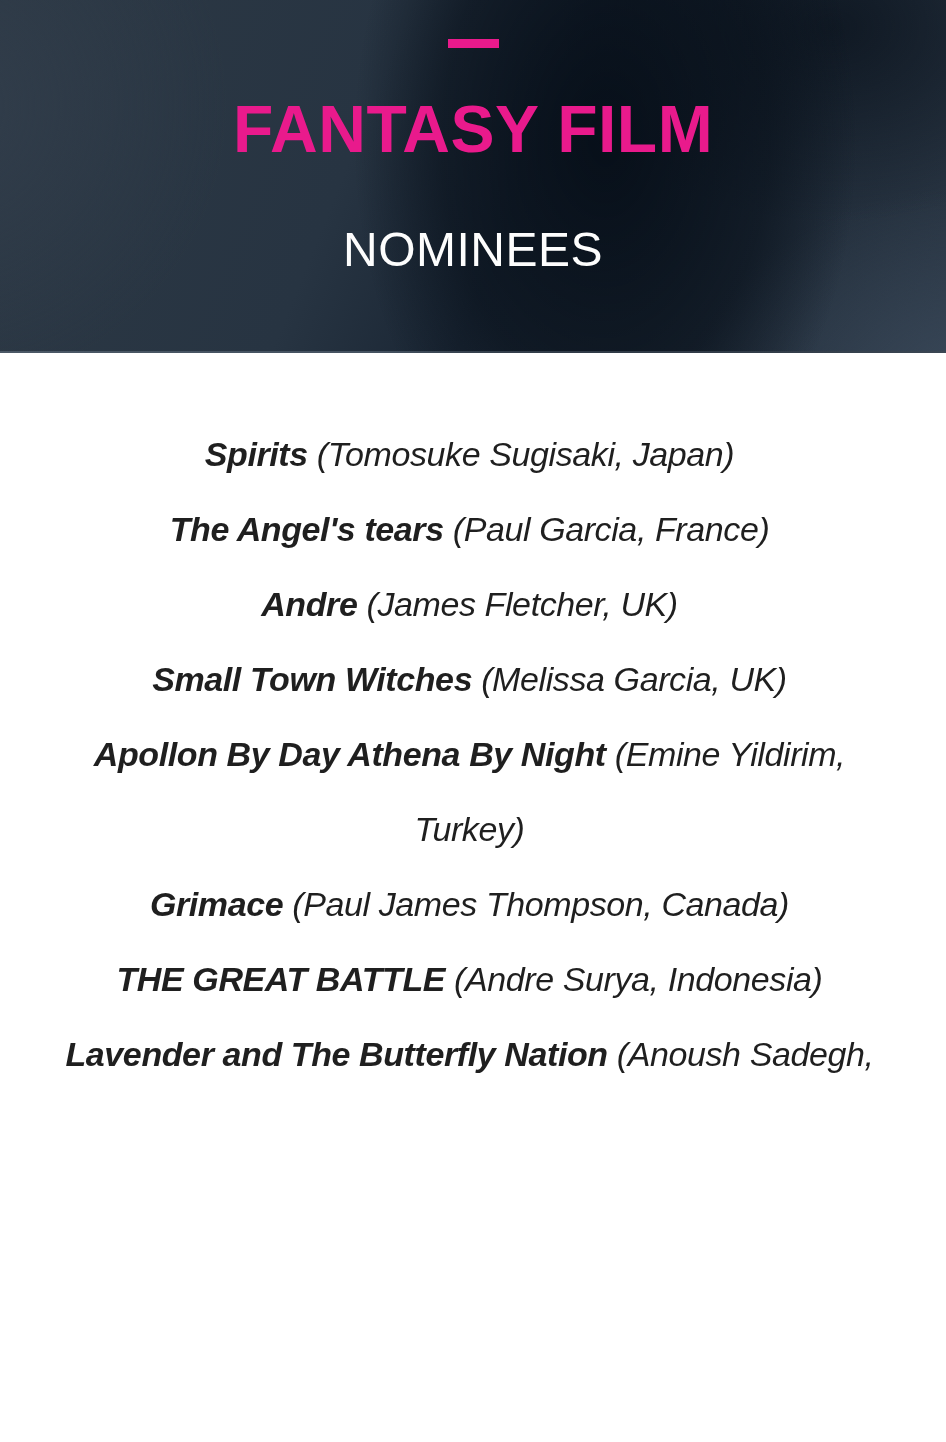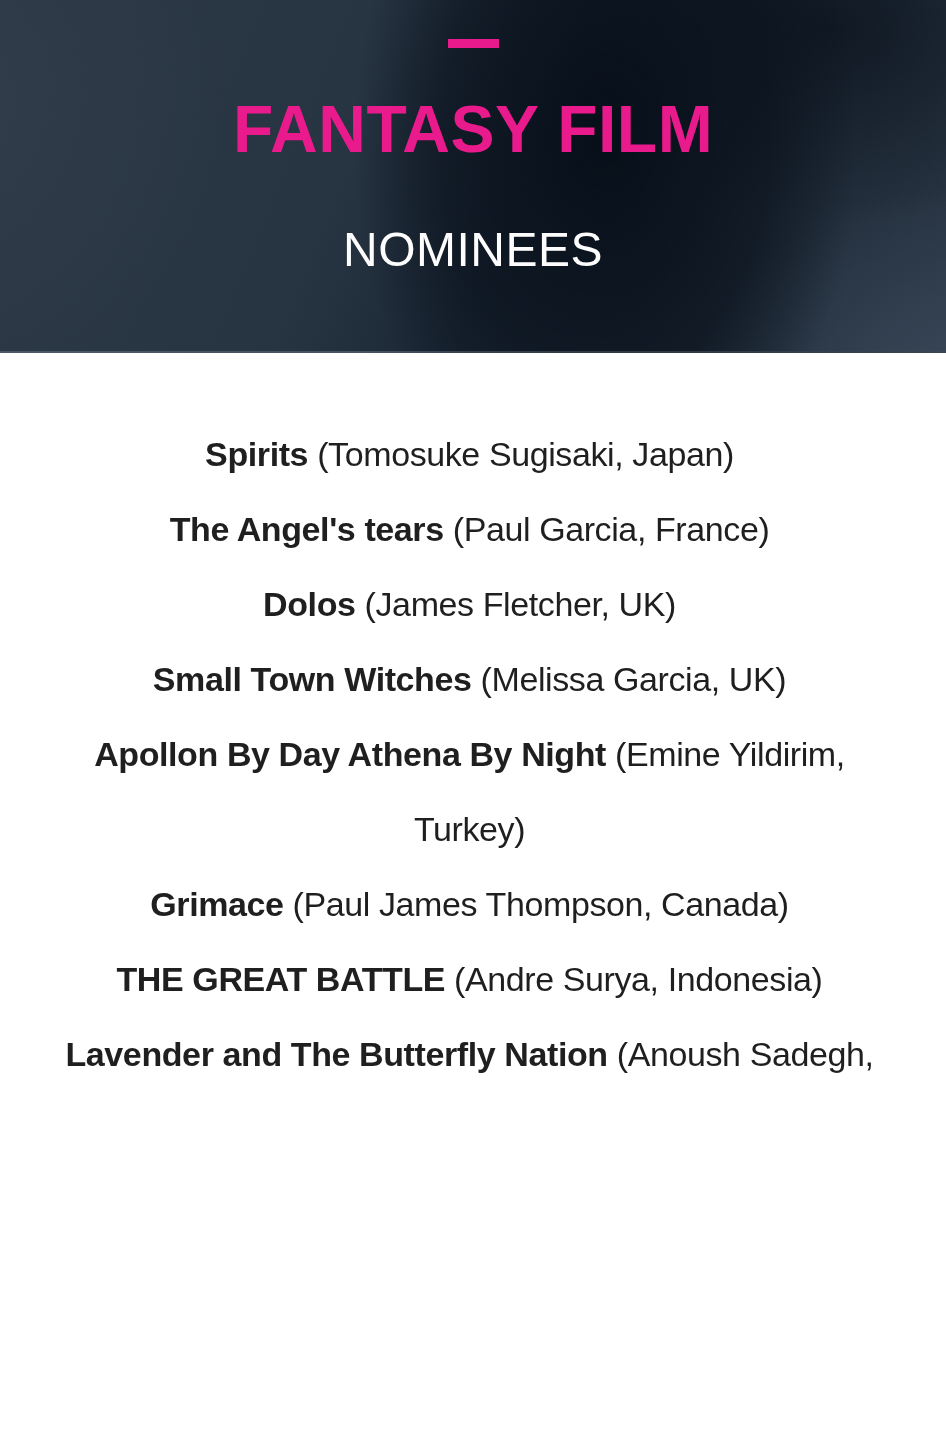--- a/index.html
+++ b/index.html
@@ -52,20 +52,21 @@
     font-weight: 400;
     letter-spacing: 0.5px;
     color: #fdfdfd;
   }
 
   
   .nominees {
     box-sizing: border-box;
     padding: 64px 48px 0 41px;
     text-align: center;
+    font-style: italic;
   }
   .nominee {
     margin: 0;
     font-size: 34px;
     line-height: 75px;
     letter-spacing: -0.4px;
     color: #1f1f1f;
     font-weight: 400;
   }
   .nominee .t { font-weight: 700; }
@@ -81,21 +82,21 @@
     <div class="hero-subtitle">NOMINEES</div>
   </header>
 
   <main class="nominees">
     <div>
   <p class="nominee"><span class="t">Spirits</span> <span class="d">(Tomosuke Sugisaki, Japan)</span></p>
 
 
   <p class="nominee"><span class="t">The Angel's tears</span> <span class="d">(Paul Garcia, France)</span></p>
 
-  <p class="nominee"><span class="t">Dolos</span> <span class="d">(James Fletcher, UK)</span></p>
+  <p class="nominee"><span class="t">Andre</span> <span class="d">(James Fletcher, UK)</span></p>
 
   <p class="nominee"><span class="t">Small Town Witches</span> <span class="d">(Melissa Garcia, UK)</span></p>
 
   <p class="nominee"><span class="t">Apollon By Day Athena By Night</span> <span class="d">(Emine Yildirim, Turkey)</span></p>
 
   <p class="nominee"><span class="t">Grimace</span> <span class="d">(Paul James Thompson, Canada)</span></p>
 
 
   <p class="nominee"><span class="t">THE GREAT BATTLE</span> <span class="d">(Andre Surya, Indonesia)</span></p>
 

